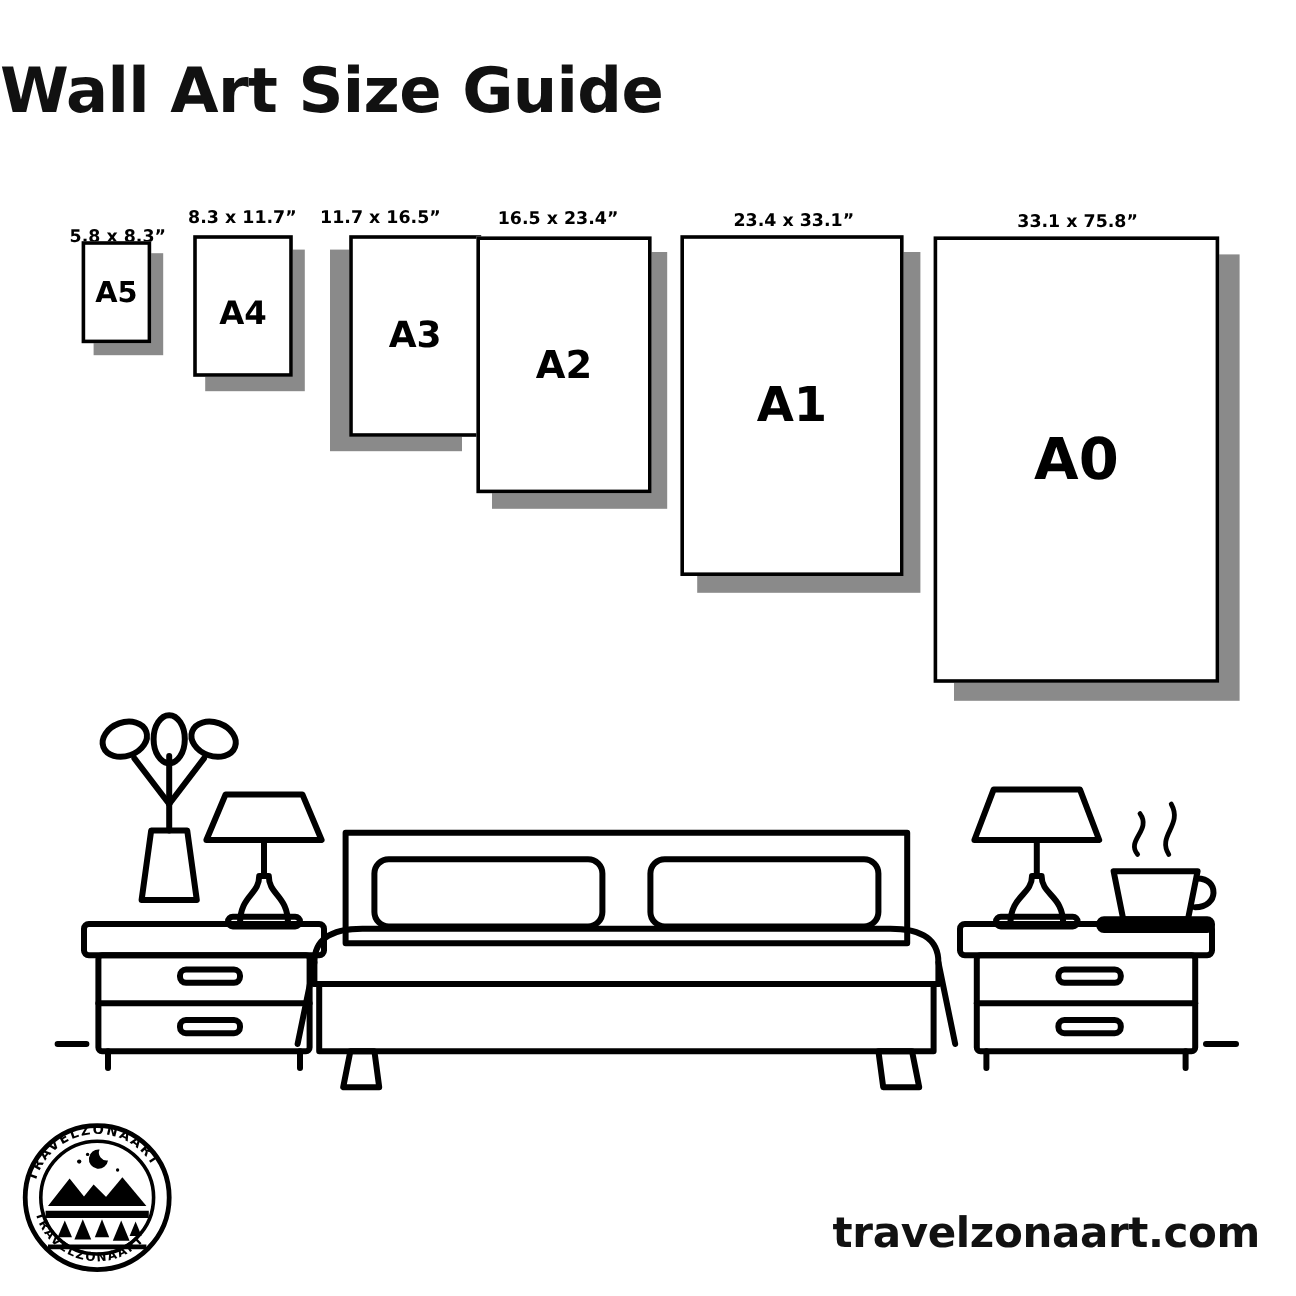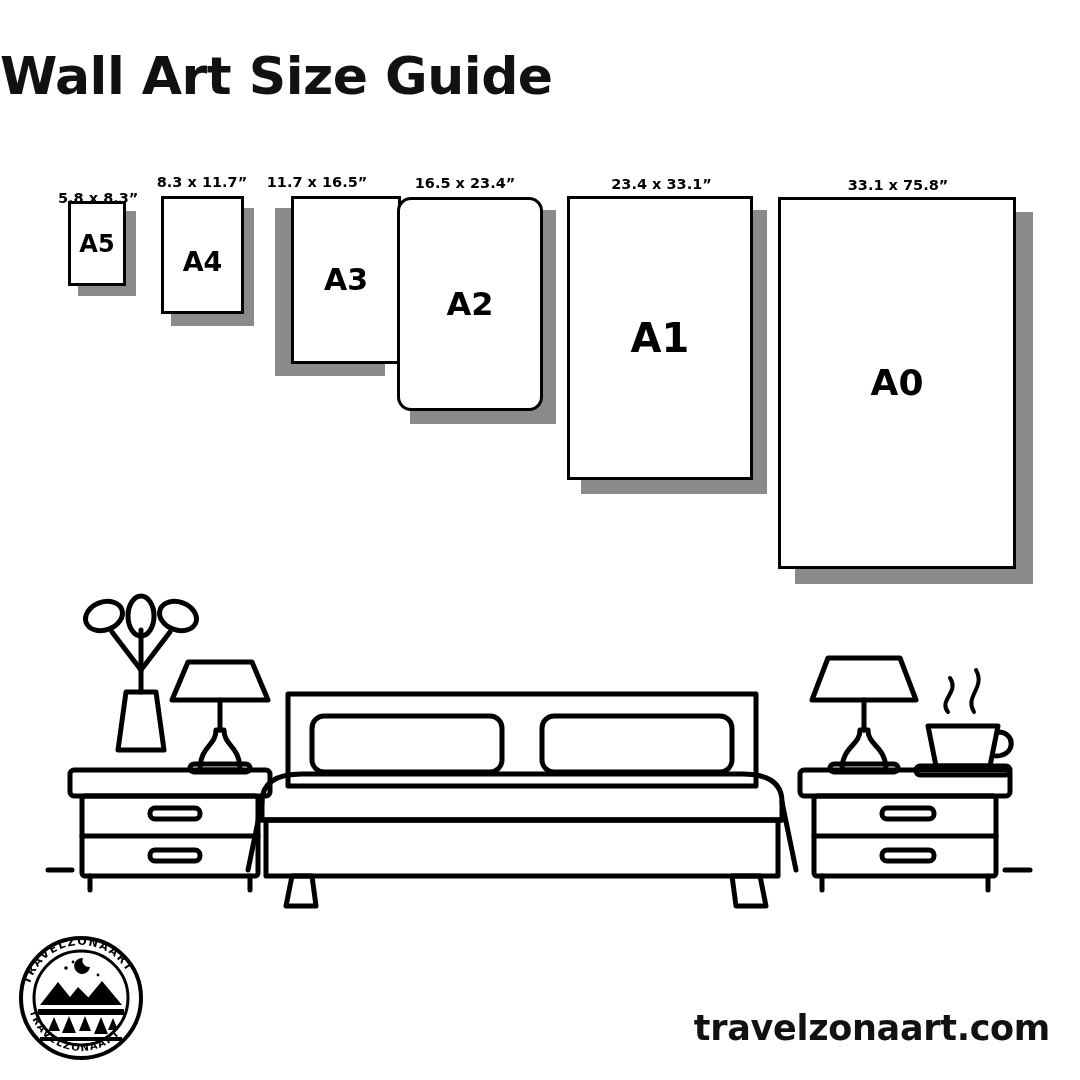--- a/index.html
+++ b/index.html
@@ -120,38 +120,38 @@
     <div class="frame-dim" style="left:258px; top:174px; width:118px;">11.7 x 16.5”</div>
     <div class="frame-shadow" style="left:275px; top:208px; width:110px; height:168px;"></div>
     <div class="frame-box" style="left:263px; top:196px; width:110px; height:168px;margin-left:28px;">
       <span class="frame-label" style="font-size:30px;">A3</span>
     </div>
   </div>
 
   <div class="frame-group">
     <div class="frame-dim" style="left:400px; top:175px; width:130px;">16.5 x 23.4”</div>
     <div class="frame-shadow" style="left:410px; top:210px; width:146px; height:214px;"></div>
-    <div class="frame-box" style="left:397px; top:197px; width:146px; height:214px;border-radius:14px;">
+    <div class="frame-box" style="left:397px; top:197px; width:146px; height:214px;">
       <span class="frame-label" style="font-size:32px;">A2</span>
     </div>
   </div>
 
   <div class="frame-group">
     <div class="frame-dim" style="left:594px; top:176px; width:135px;">23.4 x 33.1”</div>
     <div class="frame-shadow" style="left:581px; top:210px; width:186px; height:284px;"></div>
     <div class="frame-box" style="left:567px; top:196px; width:186px; height:284px;">
       <span class="frame-label" style="font-size:40px;">A1</span>
     </div>
   </div>
 
   <div class="frame-group">
     <div class="frame-dim" style="left:828px; top:177px; width:140px;">33.1 x 75.8”</div>
     <div class="frame-shadow" style="left:795px; top:212px; width:238px; height:372px;"></div>
     <div class="frame-box" style="left:778px; top:197px; width:238px; height:372px;">
-      <span class="frame-label" style="font-size:36px;">A0</span>
+      <span class="frame-label" style="font-size:48px;">A0</span>
     </div>
   </div>
 
 </div>
 
 <div id="furniture">
 <svg viewBox="0 0 1020 340" width="1020" height="340" fill="none" stroke="#000" stroke-width="5" stroke-linecap="round" stroke-linejoin="round">
 
   <g stroke-width="5">
     <line x1="18" y1="300" x2="42" y2="300"></line>

